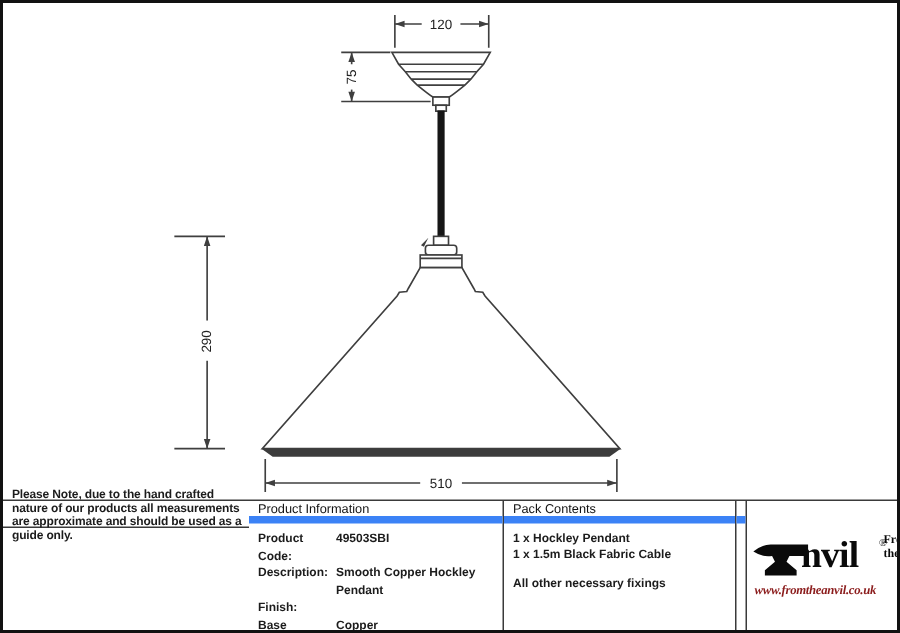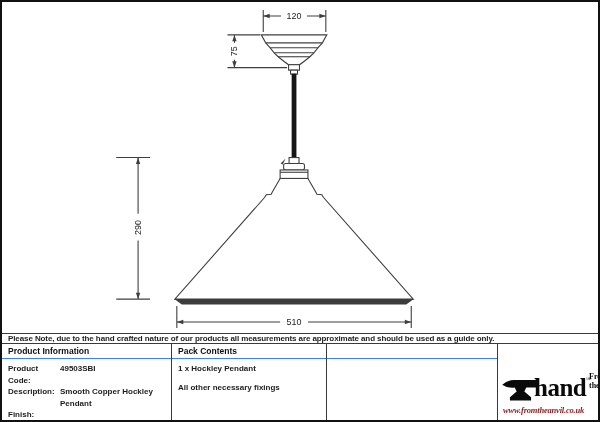--- a/index.html
+++ b/index.html
@@ -5,31 +5,31 @@
   * { margin:0; padding:0; box-sizing:border-box; }
   html,body { width:600px; height:422px; background:#fff; font-family:"Liberation Sans", sans-serif; }
   .sheet {
     position:relative; width:600px; height:422px;
     background:#fff; border:2px solid #111; overflow:hidden;padding-left:21px;
   }
   .drawing { position:absolute; top:0; left:0; width:596px; height:331px; }
   .drawing svg { width:100%; height:100%; display:block; }
 
   .bottom { position:absolute; left:0; top:331px; width:596px; height:87px;
-            border-top:1px solid #3a3a3a; display:flex; flex-direction:column; }
+            border-top:1px solid #3a3a3a; display:flex; flex-direction:row; }
   .note-row { height:18px; border-bottom:1px solid #3a3a3a; display:flex; align-items:center;
               padding-left:6px; font-size:8px; font-weight:bold; color:#1c1c1c; letter-spacing:-0.1px; }
   .cols { flex:1; display:flex; }
   .col { display:flex; flex-direction:column; }
   .col1 { width:170px; border-right:1px solid #3a3a3a; }
   .col2 { width:155px; border-right:1px solid #3a3a3a; }
   .col3 { flex:1; border-right:1px solid #3a3a3a; }
   .col4 { width:100px; display:flex; align-items:center; justify-content:center; }
-  .col-header { height:15px; border-bottom:1px solid #3b82f6; display:flex; align-items:center;
-                padding-left:6px; font-size:8.5px; font-weight:bold; color:#111; }
+  .col-header { height:15px; border-bottom:5px solid #3b82f6; display:flex; align-items:center;
+                padding-left:6px; font-size:8.5px; font-weight:normal; color:#111; }
   .col-body { flex:1; padding:4px 0 0 6px; font-size:8px; font-weight:bold; color:#1c1c1c; }
 
   .info-row { display:flex; line-height:11.6px;justify-content:space-between; }
   .info-label { width:52px; }
   .info-value { flex:1; }
 
   .pack-item { line-height:11.2px; }
   .pack-footer { margin-top:8px; line-height:11.2px; }
 
   .logo { position:relative; width:92px; height:50px; }
@@ -146,36 +146,37 @@
             <span class="info-label">Base Material:</span>
             <span class="info-value">Copper</span>
           </div>
         </div>
       </div>
 
       <div class="col col2">
         <div class="col-header">Pack Contents</div>
         <div class="col-body">
           <div class="pack-item">1 x Hockley Pendant</div>
+          <div class="pack-item">1 x 1.5m Black Fabric Cable</div>
           <div class="pack-footer">All other necessary fixings</div>
         </div>
       </div>
 
       <div class="col col3">
         <div class="col-header"></div>
         <div class="col-body"></div>
       </div>
 
       <div class="col4">
         <div class="logo">
           <svg class="anvil-icon" viewBox="0 0 38 26" xmlns="http://www.w3.org/2000/svg">
             <path fill="#0a0a0a" d="M0,7 Q6,2 12,2 L38,2 L38,10 L25,10 L23,14 L30,20 L30,23.5 L8,23.5 L8,20 L15,14 L13,10 Q6,11 0,7 Z"></path>
           </svg>
           <span class="from-the">From the</span>
-          <span class="nvil">hand</span>
+          <span class="nvil">nvil</span>
           <span class="reg">®</span>
           <div class="logo-url">www.fromtheanvil.co.uk</div>
         </div>
       </div>
 
     </div>
   </div>
 </div>
 
 </body></html>

